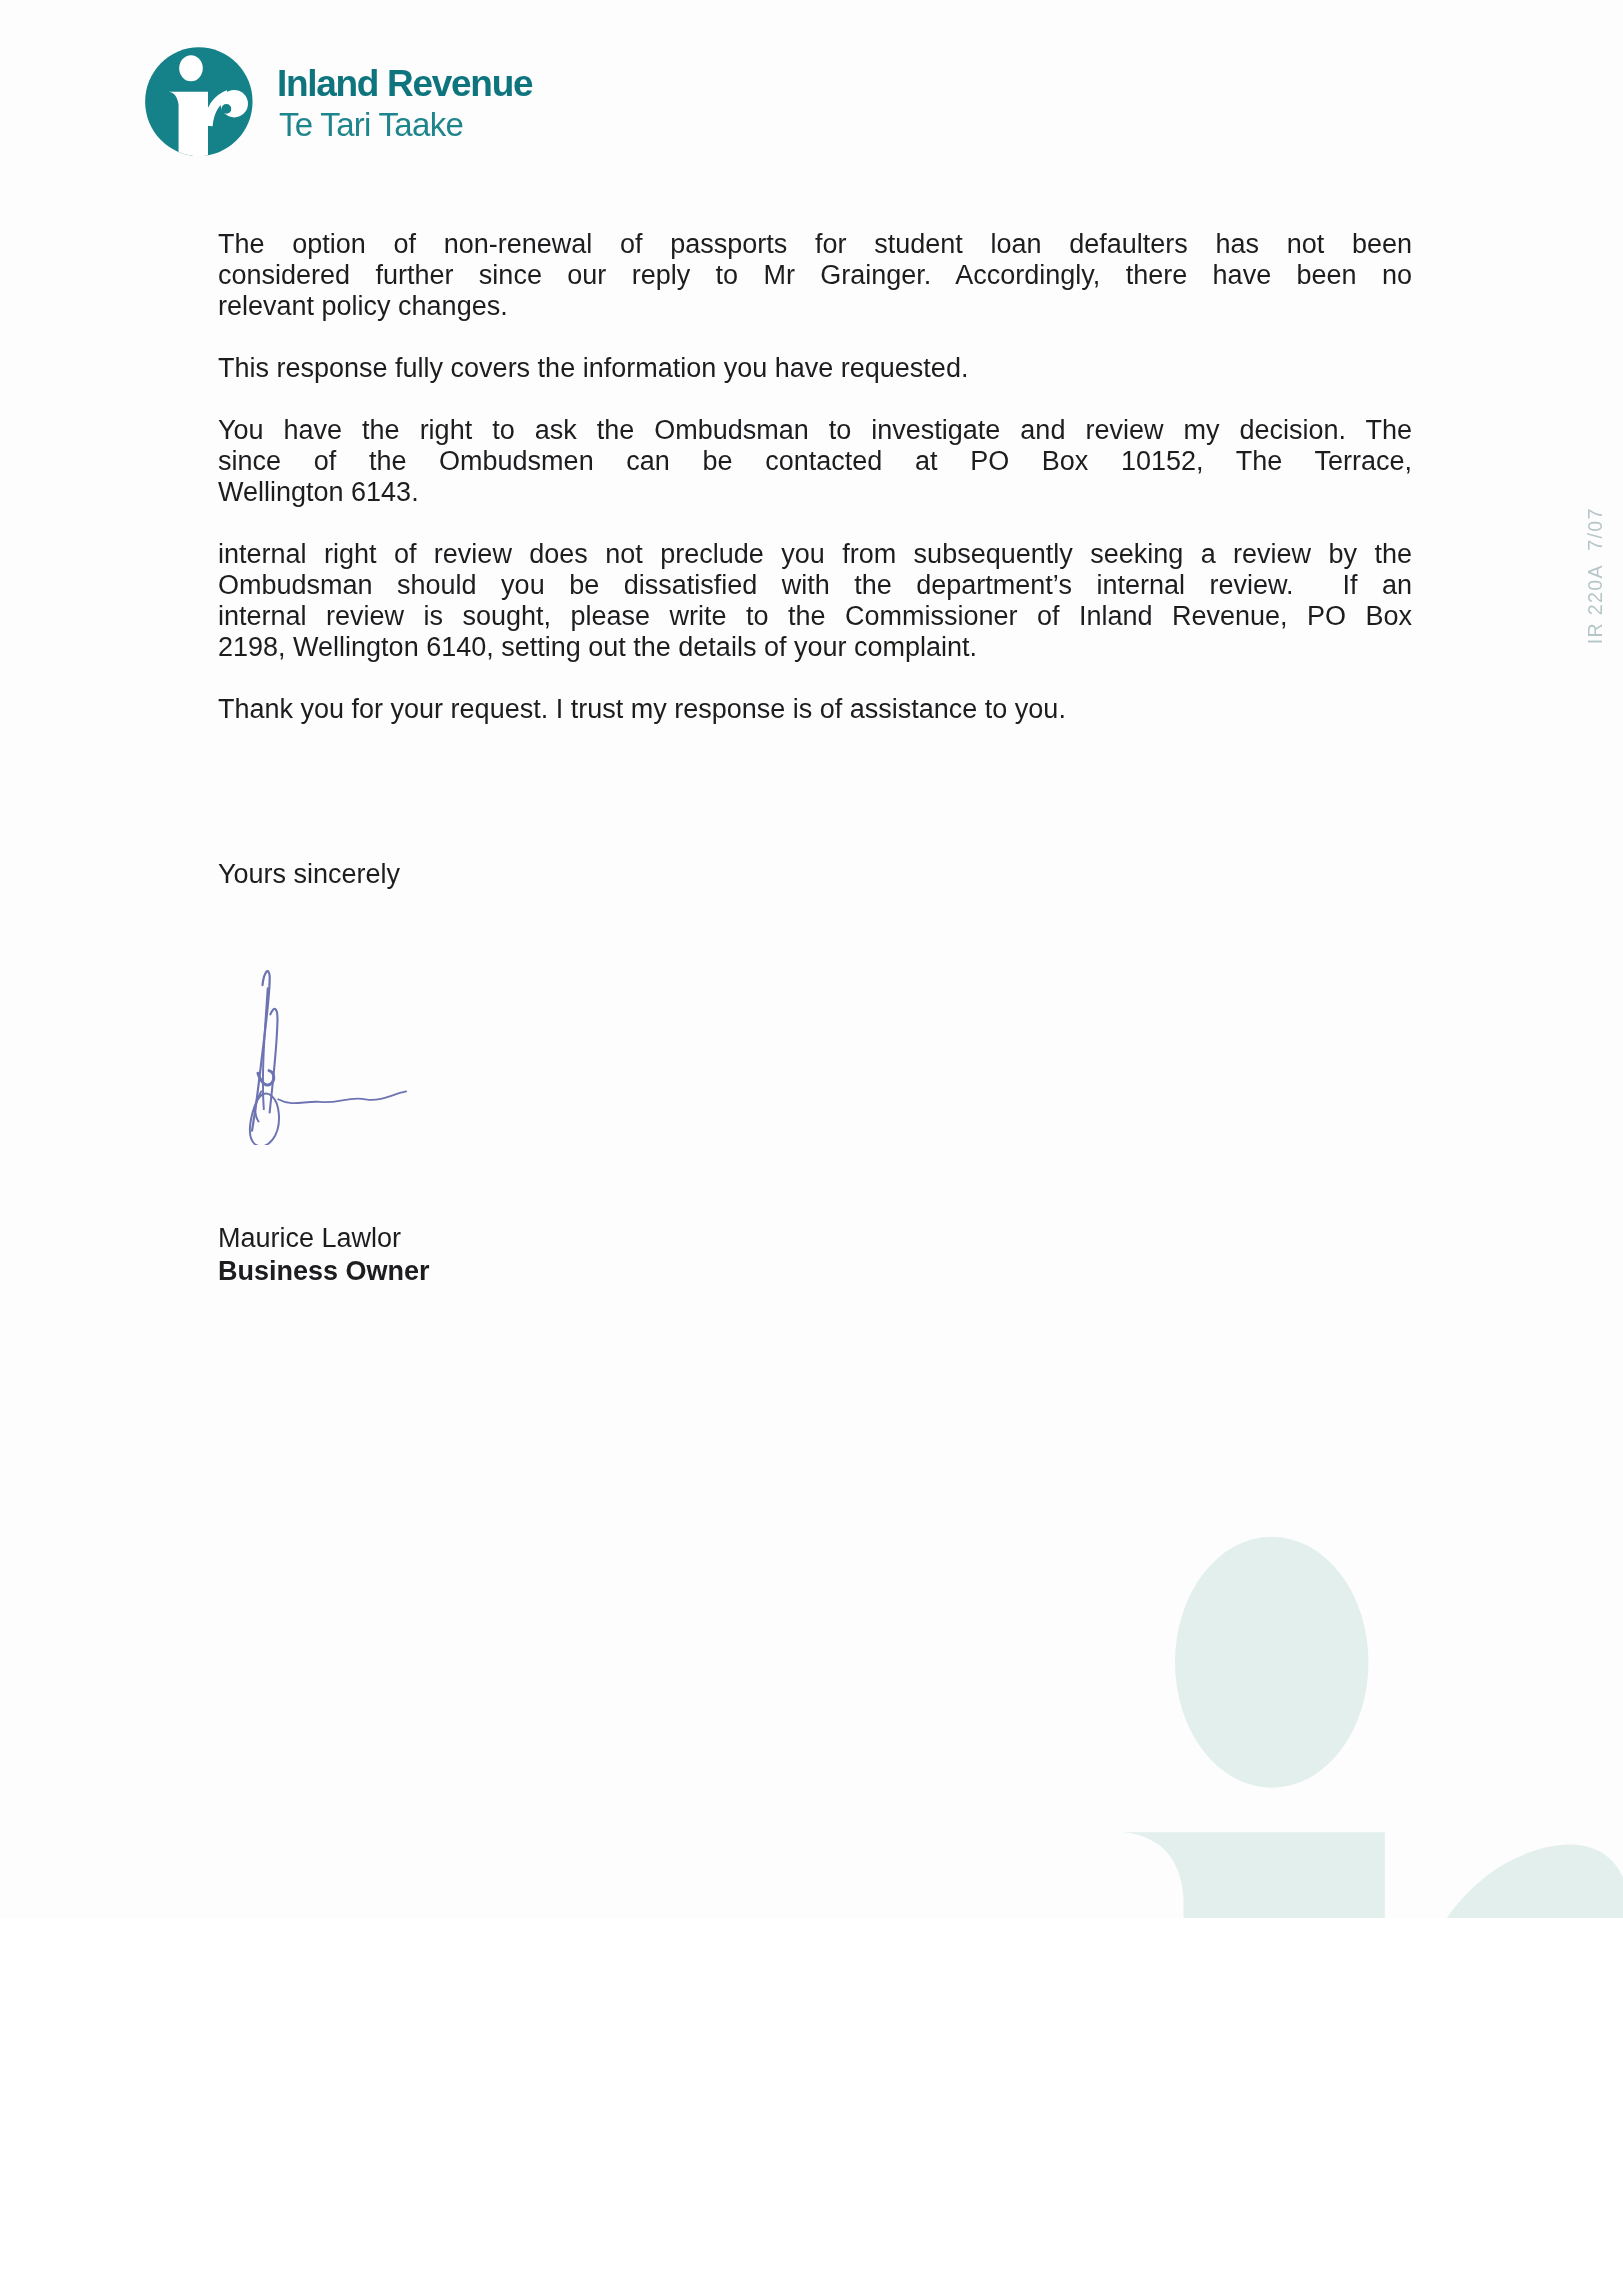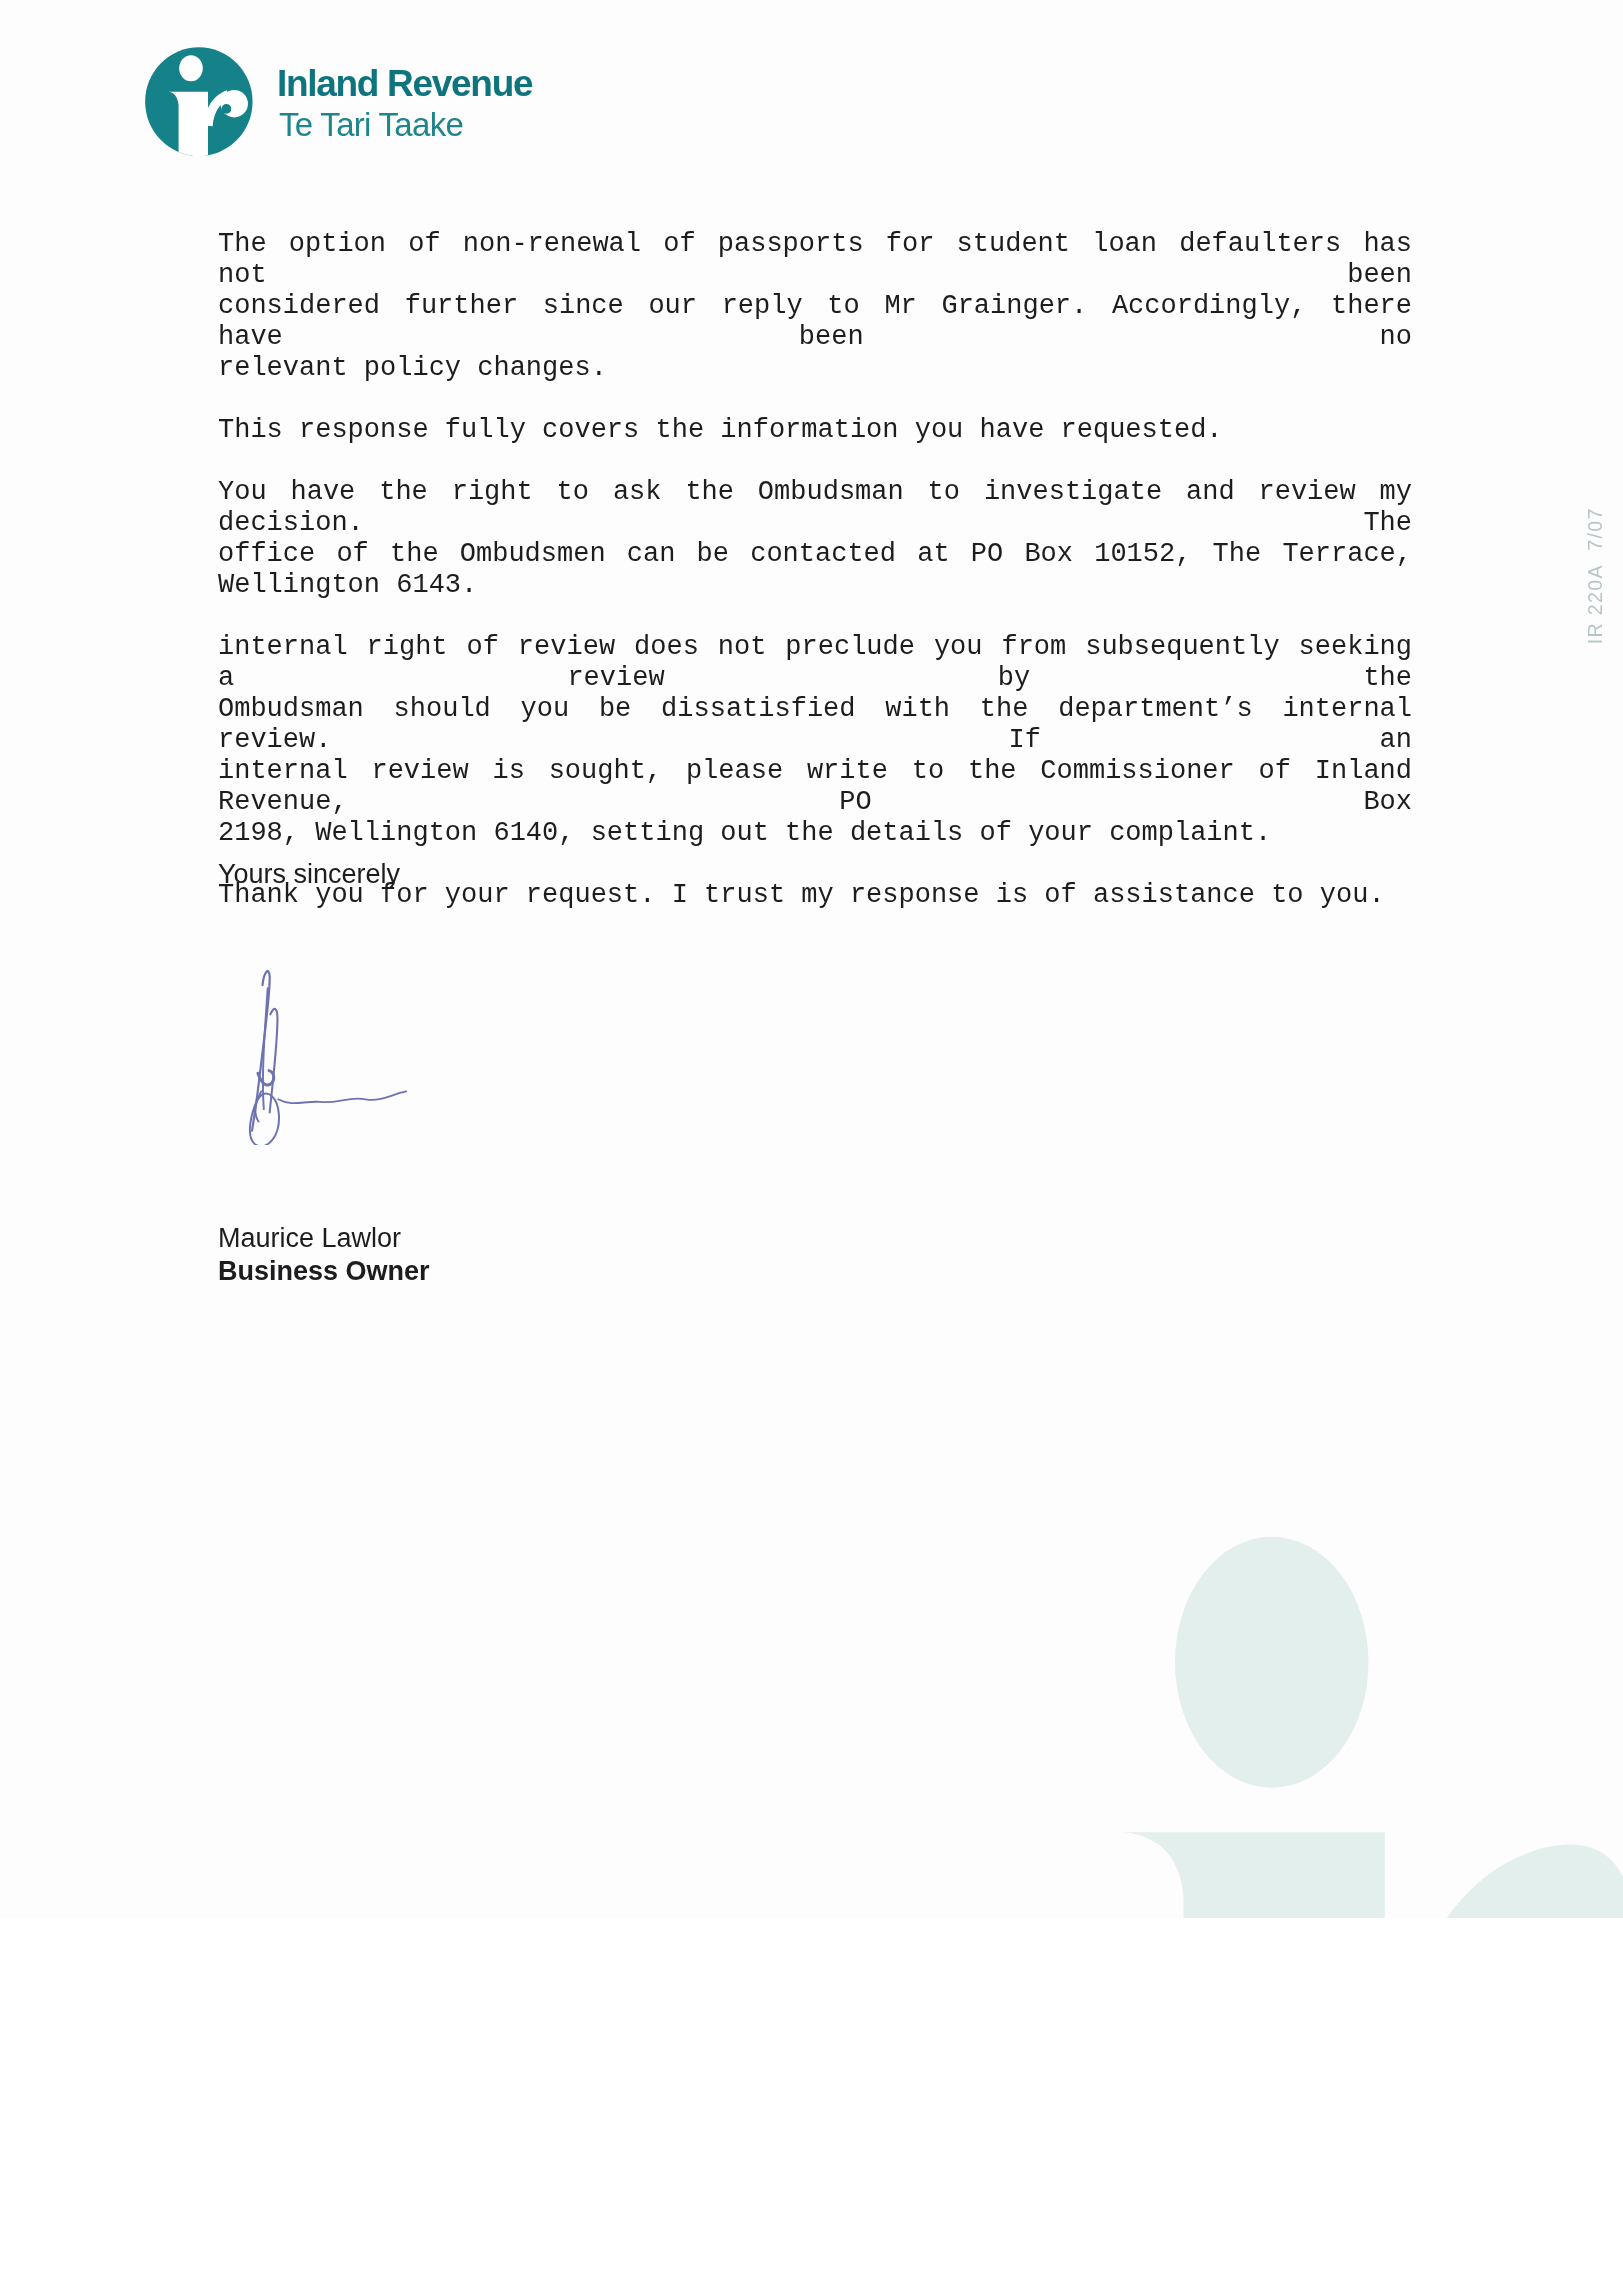--- a/index.html
+++ b/index.html
@@ -21,21 +21,21 @@
   .org-maori{
     position:absolute; left:279px; top:108px; font-size:33px; line-height:33px;
     font-weight:400; letter-spacing:-0.7px; color:var(--maori); white-space:nowrap;
   }
   
   .letter-body{
     position:absolute; left:218px; top:229px; width:1194px;
     font-size:27px; line-height:31px; color:var(--body-text);
   }
   .para{margin:0 0 31px 0;}
-  .ln{text-align:justify; text-align-last:justify;font-family:Liberation Mono, monospace;}
+  .ln{text-align:justify; text-align-last:justify;}
   .ln.last{text-align-last:left;}
   .closing{
     position:absolute; left:218px; top:859px; font-size:27px; line-height:31px;
     color:var(--body-text);
   }
   .signature-svg{position:absolute; left:222px; top:923px; width:222px; height:222px;}
   .signatory{
     position:absolute; left:218px; top:1222px; font-size:27px; line-height:33px;
     color:var(--body-text);
   }
@@ -83,21 +83,21 @@
       <div class="para">
         <div class="ln">The option of non-renewal of passports for student loan defaulters has not been</div>
         <div class="ln">considered further since our reply to Mr Grainger. Accordingly, there have been no</div>
         <div class="ln last">relevant policy changes.</div>
       </div>
       <div class="para">
         <div class="ln last">This response fully covers the information you have requested.</div>
       </div>
       <div class="para">
         <div class="ln">You have the right to ask the Ombudsman to investigate and review my decision. The</div>
-        <div class="ln">office of the Ombudsmen can be contacted at PO Box 10152, The Terrace,</div>
+        <div class="ln">since of the Ombudsmen can be contacted at PO Box 10152, The Terrace,</div>
         <div class="ln last">Wellington 6143.</div>
       </div>
       <div class="para">
         <div class="ln">internal right of review does not preclude you from subsequently seeking a review by the</div>
         <div class="ln">Ombudsman should you be dissatisfied with the department’s internal review.&nbsp; If an</div>
         <div class="ln">internal review is sought, please write to the Commissioner of Inland Revenue, PO Box</div>
         <div class="ln last">2198, Wellington 6140, setting out the details of your complaint.</div>
       </div>
       <div class="para">
         <div class="ln last">Thank you for your request. I trust my response is of assistance to you.</div>

